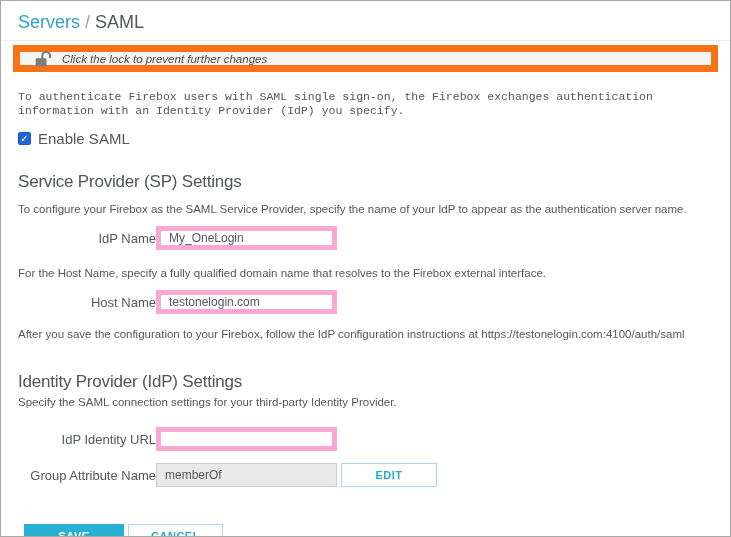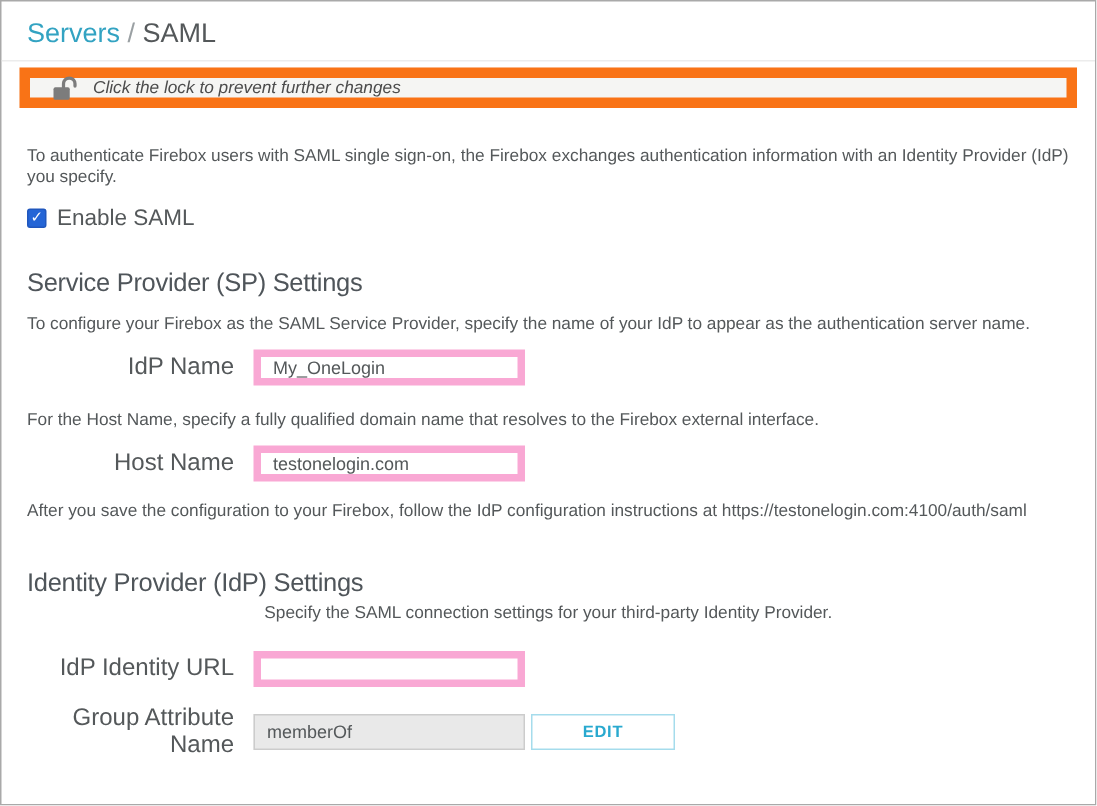--- a/index.html
+++ b/index.html
@@ -40,21 +40,21 @@
   .lock-icon { width: 20px; height: 20px; margin-right: 8px; flex: 0 0 auto; }
   .lock-text { font-style: italic; font-size: 11.5px; color: #4c4c4c; }
 
   .content { padding: 0 17px; }
 
   .para {
     font-size: 11.5px;
     color: #54585a;
     line-height: 14px;
   }
-  .intro { margin-top: 25px; }
+  .intro { margin-top: 18px; font-family: Liberation Mono, monospace; }
 
   
   .checkbox-row {
     margin-top: 12px;
     display: flex;
     align-items: center;
     cursor: pointer;
   }
   .checkbox {
     width: 13px;
@@ -83,22 +83,21 @@
 
   
   .field-row {
     display: flex;
     align-items: center;
     margin-top: 10px;
   }
   .field-label {
     width: 138px;
     text-align: right;
-    margin-right: 13px;
-    font-size: 16px;
+    font-size: 13px;
     color: #54585a;
     flex: 0 0 auto;
   }
   .text-input {
     width: 181px;
     height: 24px;
     border: 5px solid #f9a8d4;
     background: #ffffff;
     font-family: "Liberation Sans", sans-serif;
     font-size: 12px;
@@ -195,21 +194,21 @@
     <p class="para" style="margin-top:16px;">For the Host Name, specify a fully qualified domain name that resolves to the Firebox external interface.</p>
 
     <div class="field-row">
       <label class="field-label">Host Name</label>
       <input type="text" class="text-input" value="testonelogin.com" style="">
     </div>
 
     <p class="para" style="margin-top:13px;">After you save the configuration to your Firebox, follow the IdP configuration instructions at https://testonelogin.com:4100/auth/saml</p>
 
     <h2 class="section-title" style="margin-top:31px;">Identity Provider (IdP) Settings</h2>
-    <p class="para" style="margin-top:3px;text-align:center;">Specify the SAML connection settings for your third-party Identity Provider.</p>
+    <p class="para" style="margin-top:3px;">Specify the SAML connection settings for your third-party Identity Provider.</p>
 
     <div class="field-row" style="margin-top:18px;">
       <label class="field-label">IdP Identity URL</label>
       <input type="text" class="text-input" value="" style="">
     </div>
 
     <div class="field-row" style="margin-top:12px;">
       <label class="field-label">Group Attribute Name</label>
       <input type="text" class="text-input disabled" readonly="" value="memberOf" style="">
       <button class="edit-button">EDIT</button>

